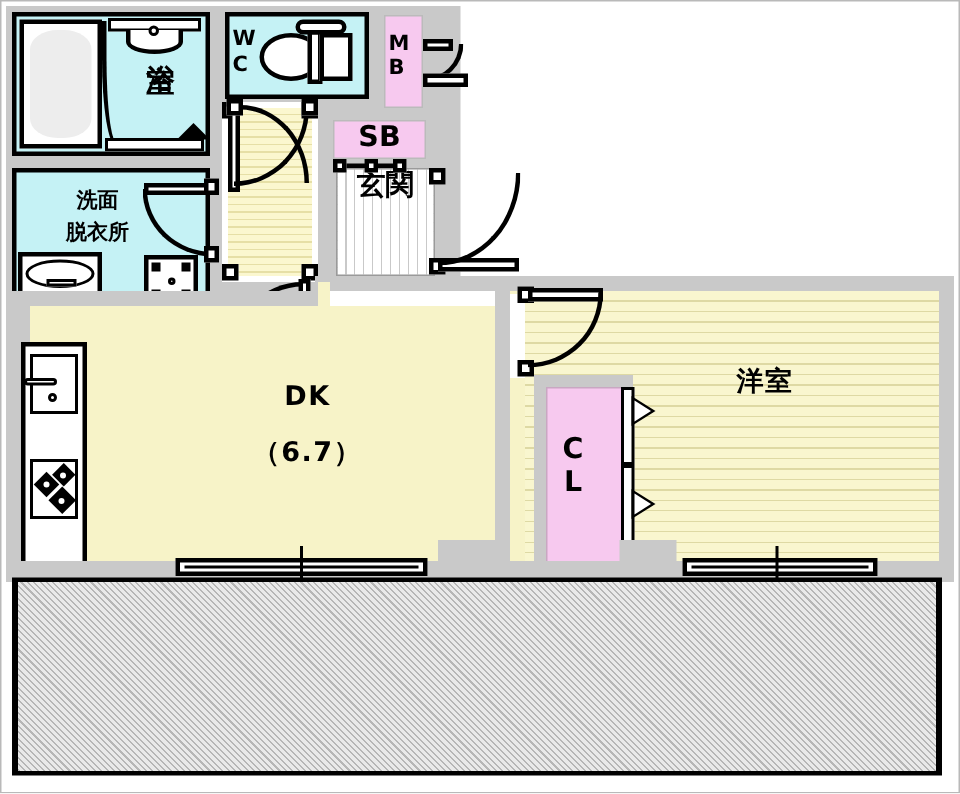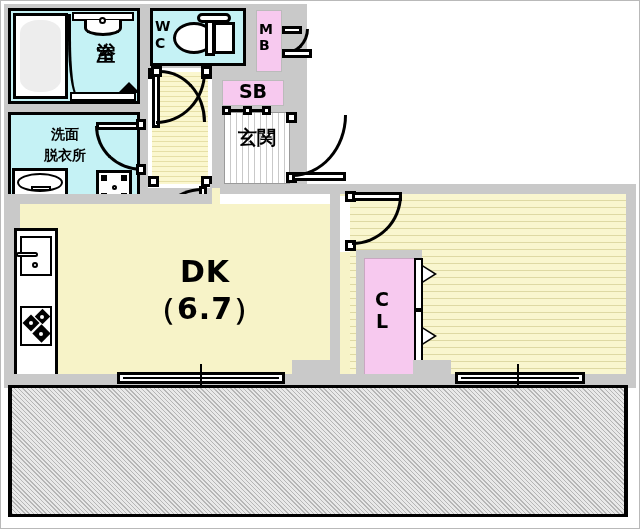--- a/index.html
+++ b/index.html
@@ -65,21 +65,21 @@
   
   .lbl{
     position:absolute;
     color:#000;
     font-weight:bold;
     line-height:1.05;
     text-align:center;
     white-space:nowrap;
     font-family:"DejaVu Sans","Liberation Sans",sans-serif;
   }
-  .lbl-big{font-size:30px;letter-spacing:1px;}
+  .lbl-big{font-size:18px;letter-spacing:1px;}
   .lbl-mid{font-size:19px;}
   .lbl-sm{font-size:14px;}
   .lbl-vert{writing-mode:vertical-rl;text-orientation:upright;}
 
   
   .fx{position:absolute;border:3px solid #000;background:#fff;box-sizing:border-box;}
   .fx-thin{position:absolute;border:2px solid #000;background:#fff;box-sizing:border-box;}
 
   
   .arc{position:absolute;border:3px solid #000;background:transparent;box-sizing:border-box;}
@@ -183,21 +183,21 @@
   <div class="lbl lbl-sm" style="left:259px;top:38px;">B</div>
 
   <div class="leaf" style="left:282px;top:26px;width:20px;height:8px;"></div>
   <div class="abs arc arc-br" style="left:283px;top:29px;width:26px;height:26px;"></div>
   <div class="leaf" style="left:282px;top:49px;width:30px;height:9px;"></div>
 
   <div class="abs r-pink" style="left:222px;top:80px;width:62px;height:26px;border:1px solid #bbb;"></div>
   <div class="lbl lbl-mid" style="left:226px;top:82px;width:54px;">SB</div>
 
   <div class="abs tile" style="left:224px;top:112px;width:66px;height:72px;border:1px solid #9a9a9a;"></div>
-  <div class="lbl lbl-mid" style="left:228px;top:128px;width:58px;">玄関</div>
+  <div class="lbl lbl-mid" style="left:228px;top:114px;width:58px;">玄関</div>
 
   <div class="jamb" style="left:222px;top:106px;width:9px;height:9px;"></div>
   <div class="jamb" style="left:243px;top:106px;width:9px;height:9px;"></div>
   <div class="jamb" style="left:262px;top:106px;width:9px;height:9px;"></div>
   <div class="abs" style="left:231px;top:109px;width:14px;height:3px;background:#000;"></div>
   <div class="abs" style="left:252px;top:109px;width:12px;height:3px;background:#000;"></div>
 
   <div class="jamb" style="left:286px;top:112px;width:11px;height:11px;"></div>
   <div class="jamb" style="left:286px;top:172px;width:11px;height:11px;"></div>
   <div class="leaf" style="left:292px;top:172px;width:54px;height:9px;"></div>
@@ -232,20 +232,21 @@
     <div class="abs" style="left:17px;top:24px;width:4px;height:4px;background:#fff;border-radius:50%;"></div>
   </div>
 
   <div class="abs wall" style="left:340px;top:184px;width:296px;height:10px;"></div>
   <div class="abs wall" style="left:626px;top:184px;width:10px;height:196px;"></div>
   <div class="abs floor-lines" style="left:350px;top:194px;width:276px;height:186px;"></div>
 
   <div class="abs r-yellow" style="left:340px;top:194px;width:10px;height:186px;"></div>
   <div class="abs r-white" style="left:340px;top:196px;width:10px;height:56px;"></div>
 
+  <div class="lbl lbl-big" style="left:455px;top:246px;width:110px;">洋室</div>
 
   <div class="jamb" style="left:345px;top:191px;width:11px;height:11px;"></div>
   <div class="jamb" style="left:345px;top:240px;width:11px;height:11px;"></div>
   <div class="leaf" style="left:352px;top:192px;width:50px;height:9px;"></div>
   <div class="abs arc arc-br" style="left:352px;top:195px;width:50px;height:50px;"></div>
 
   <div class="abs wall" style="left:358px;top:250px;width:64px;height:8px;"></div>
   <div class="abs wall" style="left:356px;top:250px;width:8px;height:130px;"></div>
   <div class="abs r-pink" style="left:364px;top:258px;width:52px;height:118px;border:1px solid #c9a7c2;"></div>
   <div class="lbl lbl-mid" style="left:368px;top:290px;width:28px;">C</div>

